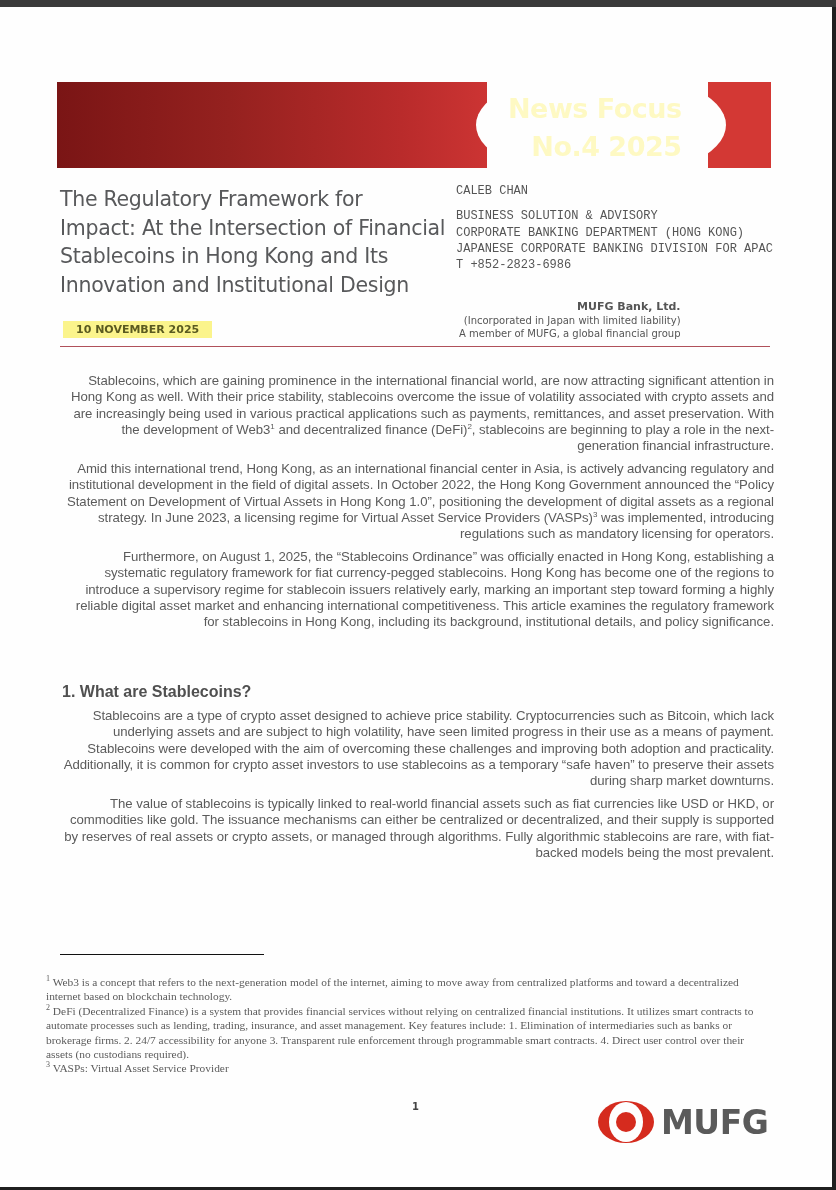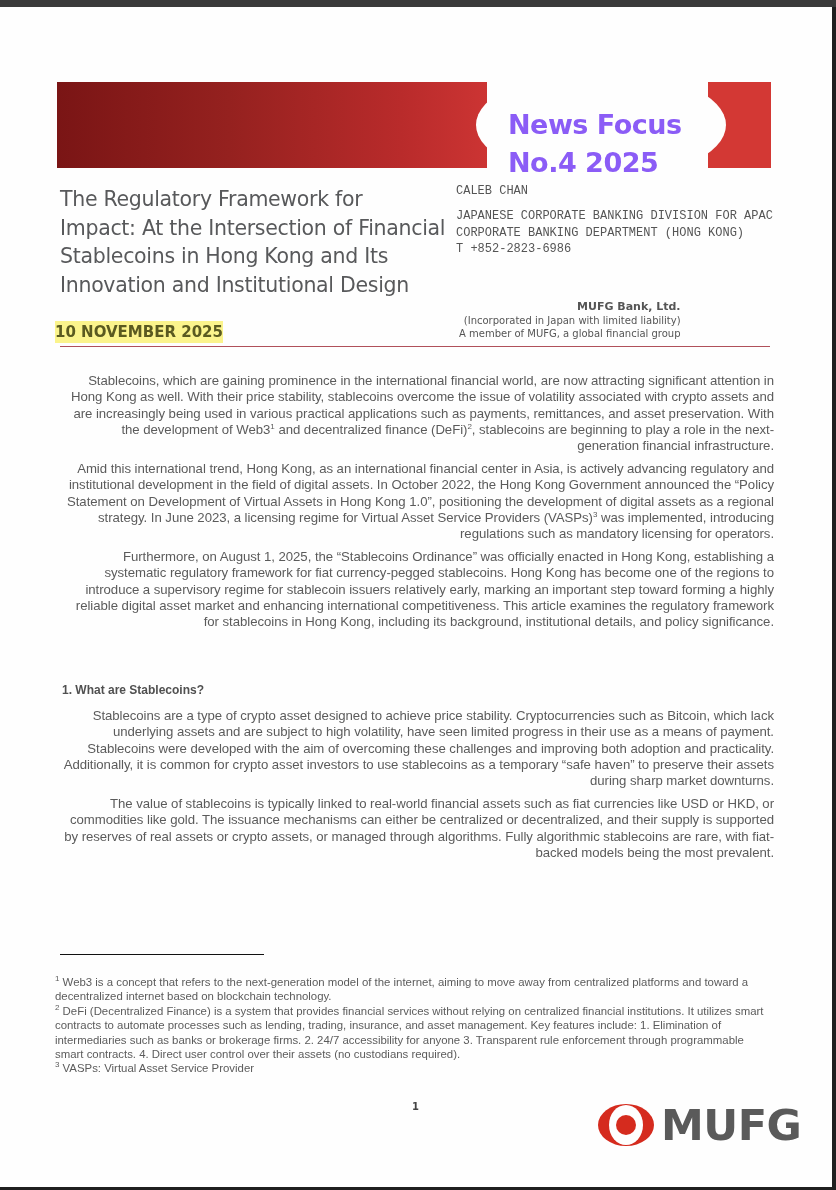--- a/index.html
+++ b/index.html
@@ -3,37 +3,37 @@
 <meta charset="utf-8">
 <style>
   html, body { margin:0; padding:0; }
   body { width:836px; height:1190px; background:#1f1f1f; position:relative; overflow:hidden; font-family:"Liberation Sans", sans-serif; }
   .topbar { position:absolute; left:0; top:0; width:836px; height:7px; background:#3a3a3a; }
   .page { position:absolute; left:0; top:7px; width:832px; height:1180px; background:#fefefe; }
   .banner-left { position:absolute; left:57px; top:82px; width:430px; height:86px;
     background:linear-gradient(to right,#7a1515 0%,#95211f 40%,#b92b2b 80%,#cc3433 100%); }
   .banner-right { position:absolute; left:708px; top:82px; width:63px; height:86px; background:#d33834; }
   .banner-gap { position:absolute; left:476px; top:70px; width:250px; height:110px; background:#fefefe; border-radius:50% / 50%; }
-  .news-focus { position:absolute; left:508px; top:106px; font-family:"DejaVu Sans", sans-serif; font-weight:bold; font-size:27px; line-height:38px; color:#8b5cf6; letter-spacing:-0.5px; }
+  .news-focus { position:absolute; left:508px; top:90px; font-family:"DejaVu Sans", sans-serif; font-weight:bold; font-size:27px; line-height:38px; color:#fef9c3; letter-spacing:-0.5px;text-align:right; }
   .title { position:absolute; left:60px; top:185px; width:400px; font-family:"DejaVu Sans", sans-serif; font-size:20.5px; line-height:28.5px; color:#58595b; letter-spacing:-0.3px; }
-  .date { position:absolute; left:55px; top:321px; background:#fbf48c; padding:2px 0; font-family:"DejaVu Sans", sans-serif; font-weight:bold; font-size:15px; color:#5a5a20; }
+  .date { position:absolute; left:63px; top:321px; background:#fbf48c; padding:2px 13px; font-family:"DejaVu Sans", sans-serif; font-weight:bold; font-size:11px; color:#5a5a20; }
   .author { position:absolute; left:456px; top:183px; font-family:Liberation Mono, monospace; font-size:12px; color:#555; line-height:16.3px; }
   .author .name { margin-bottom:9px; }
   .bank { position:absolute; left:459px; top:300px; font-family:"DejaVu Sans", sans-serif; color:#555;text-align:right; }
   .bank .b1 { font-weight:bold; font-size:11px; line-height:14px; }
   .bank .b2 { font-size:10px; line-height:13px; }
   .rule-red { position:absolute; left:60px; top:346px; width:710px; height:1px; background:#b0505a; }
   .body-text { position:absolute; left:62px; width:712px; font-size:13.2px; line-height:16.3px; color:#5b5b5b; letter-spacing:-0.05px;text-align:right; }
   .body-text sup, .foot sup { font-size:8px; vertical-align:super; line-height:0; }
-  .h1 { position:absolute; left:62px; top:683px; font-weight:bold; font-size:12px; color:#505050; }
+  .h1 { position:absolute; left:62px; top:683px; font-weight:bold; font-size:16px; color:#505050; }
   .fn-rule { position:absolute; left:60px; top:954px; width:204px; height:1px; background:#111; }
-  .foot { position:absolute; left:55px; top:975px; width:712px; font-size:11.4px; line-height:14.4px; color:#5b5b5b; }
+  .foot { position:absolute; left:46px; top:975px; width:712px; font-size:11.4px; line-height:14.4px; color:#5b5b5b;font-family:Liberation Serif, serif; }
   .pagenum { position:absolute; left:412px; top:1101px; font-family:"DejaVu Sans", sans-serif; font-weight:bold; font-size:10px; color:#444; }
   .logo { position:absolute; left:597px; top:1100px; display:flex; align-items:center; }
-  .logo-text { font-family:"DejaVu Sans", sans-serif; font-weight:bold; font-size:43px; color:#5a5a5a; margin-left:6px; letter-spacing:-0.5px; }
+  .logo-text { font-family:"DejaVu Sans", sans-serif; font-weight:bold; font-size:33px; color:#5a5a5a; margin-left:6px; letter-spacing:-0.5px; }
 </style>
 </head>
 <body>
 
 <div class="topbar"></div>
 
 <div class="page"></div>
 
 <div class="banner-left"></div>
 <div class="banner-right"></div>
@@ -47,22 +47,23 @@
   <div>The Regulatory Framework for</div>
   <div>Impact: At the Intersection of Financial</div>
   <div>Stablecoins in Hong Kong and Its</div>
   <div>Innovation and Institutional Design</div>
 </div>
 
 <div class="date">10 NOVEMBER 2025</div>
 
 <div class="author">
   <div class="name">CALEB CHAN</div>
+  <div>BUSINESS SOLUTION &amp; ADVISORY</div>
+  <div>CORPORATE BANKING DEPARTMENT (HONG KONG)</div>
   <div>JAPANESE CORPORATE BANKING DIVISION FOR APAC</div>
-  <div>CORPORATE BANKING DEPARTMENT (HONG KONG)</div>
   <div>T +852-2823-6986</div>
 </div>
 
 <div class="bank">
   <div class="b1">MUFG Bank, Ltd.</div>
   <div class="b2">(Incorporated in Japan with limited liability)</div>
   <div class="b2">A member of MUFG, a global financial group</div>
 </div>
 
 <div class="rule-red"></div>

